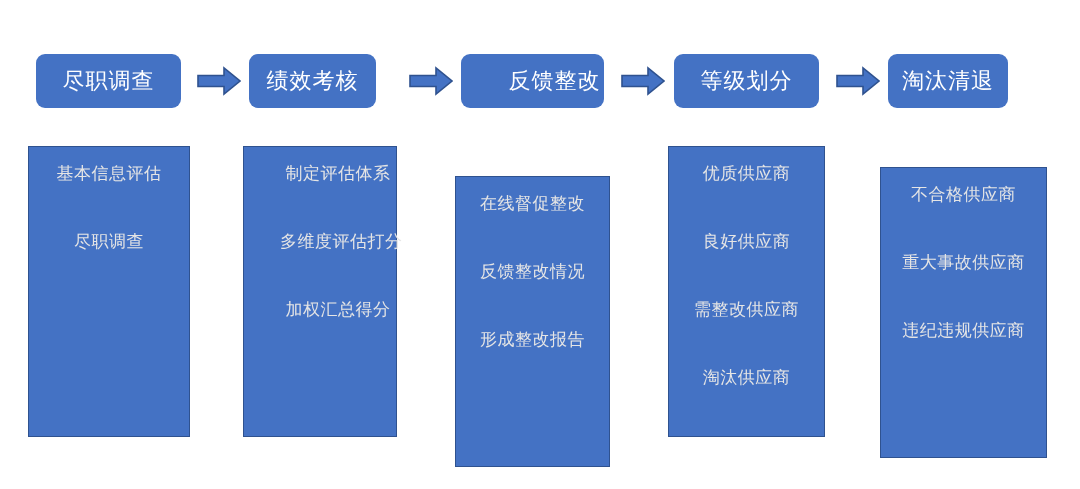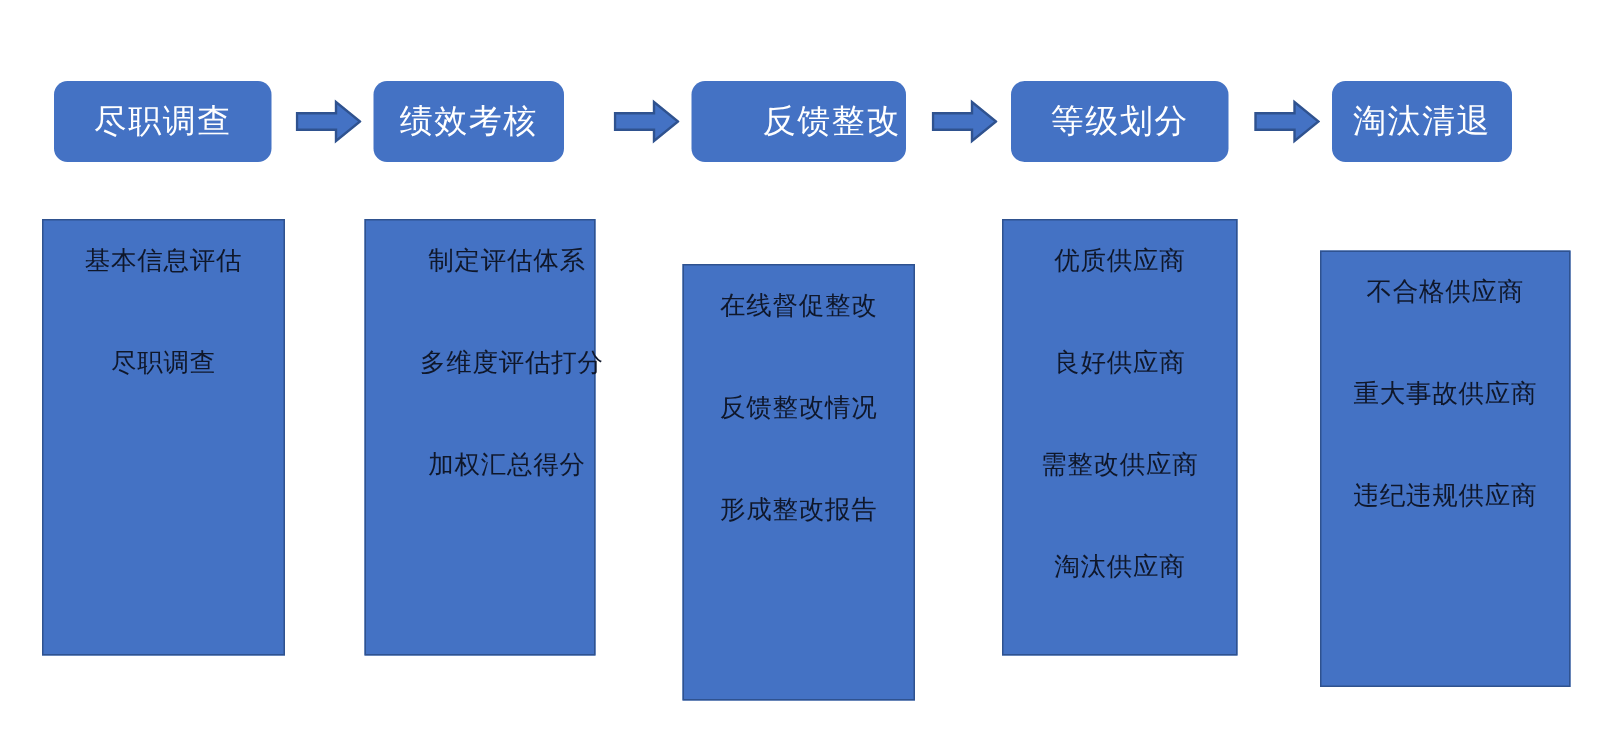--- a/index.html
+++ b/index.html
@@ -55,21 +55,21 @@
   .stage-column {
     position: absolute;
     top: 146px;
     height: 291px;
     background: #4472C4;
     border: 1px solid #2F528F;
     box-sizing: border-box;
     padding-top: 18px;
   }
   .column-item {
-    color: #0f172a;
+    color: #e5e5e5;
     font-size: 17px;
     text-align: center;
     line-height: 1;
     height: 68px;
     white-space: nowrap;
     letter-spacing: 0.5px;
   }
 </style>
 </head>
 <body>

